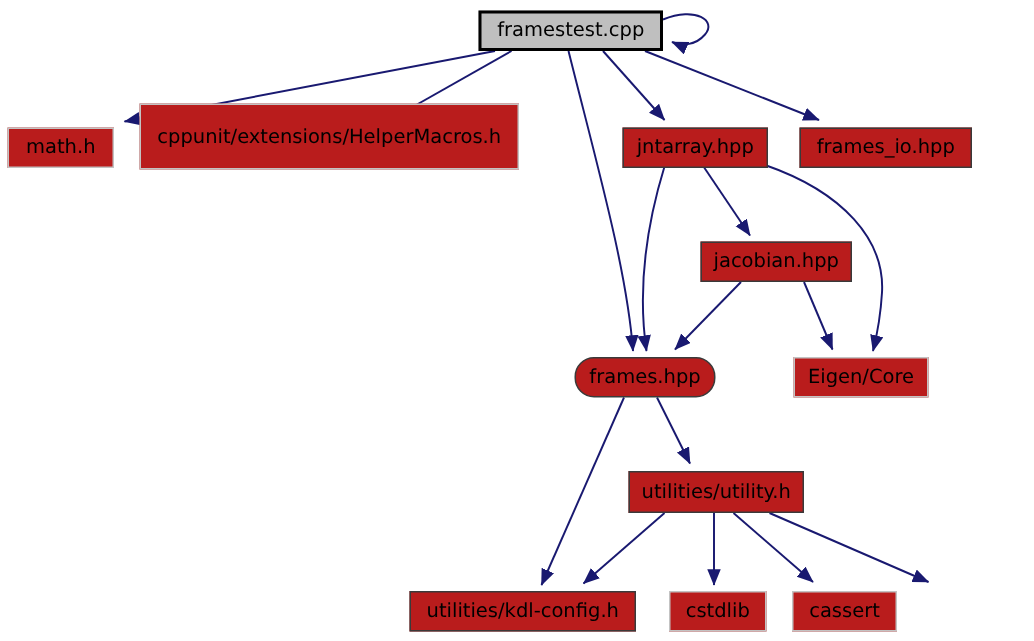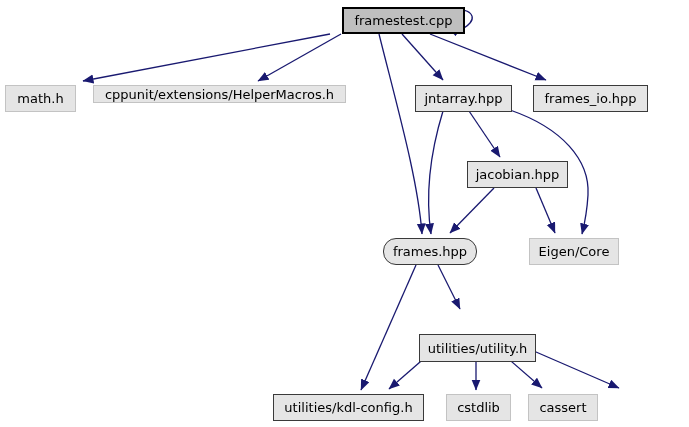--- a/index.html
+++ b/index.html
@@ -22,49 +22,48 @@
     width: 689px;
     height: 427px;
     z-index: 1;
   }
   .node {
     position: absolute;
     box-sizing: border-box;
     display: flex;
     align-items: center;
     justify-content: center;
-    background: #e5e5e5;
+    background: #b91c1c;
     border: 1px solid #3a3a3a;
     font-size: 13px;
     line-height: 1;
     color: #000000;
     white-space: nowrap;
     z-index: 2;
     cursor: pointer;
   }
   .node.external {
     border: 1px solid #c3c3c3;
     cursor: default;
   }
   .node.root {
     background: #bfbfbf;
     border: 2px solid #000000;
     cursor: default;
-    margin-left: 23px;
   }
   
   #n-framestest { left: 319px; top: 7px;   width: 123px; height: 27px; }
   #n-math       { left: 5px;   top: 85px;  width: 71px;  height: 27px; }
-  #n-helper     { left: 93px;  top: 85px;  width: 253px; height: 18px; }
+  #n-helper     { left: 93px;  top: 69px;  width: 253px; height: 44px; }
   #n-jntarray   { left: 415px; top: 85px;  width: 97px;  height: 27px; }
   #n-framesio   { left: 533px; top: 85px;  width: 115px; height: 27px; }
   #n-jacobian   { left: 467px; top: 161px; width: 101px; height: 27px; text-align: right; }
   #n-frames     { left: 383px; top: 238px; width: 94px;  height: 27px; border-radius: 13px; }
   #n-eigen      { left: 529px; top: 238px; width: 90px;  height: 27px; }
-  #n-utility    { left: 419px; top: 314px; width: 117px; height: 28px; margin-top: 20px; }
+  #n-utility    { left: 419px; top: 314px; width: 117px; height: 28px; }
   #n-kdlconfig  { left: 273px; top: 394px; width: 151px; height: 27px; }
   #n-cstdlib    { left: 446px; top: 394px; width: 65px;  height: 27px; }
   #n-cassert    { left: 528px; top: 394px; width: 70px;  height: 27px; }
   #n-cmath      { left: 622px; top: 394px; width: 62px;  height: 27px; margin-top: 48px; }
 </style>
 </head>
 <body>
 
 <div class="graph-canvas">
 

